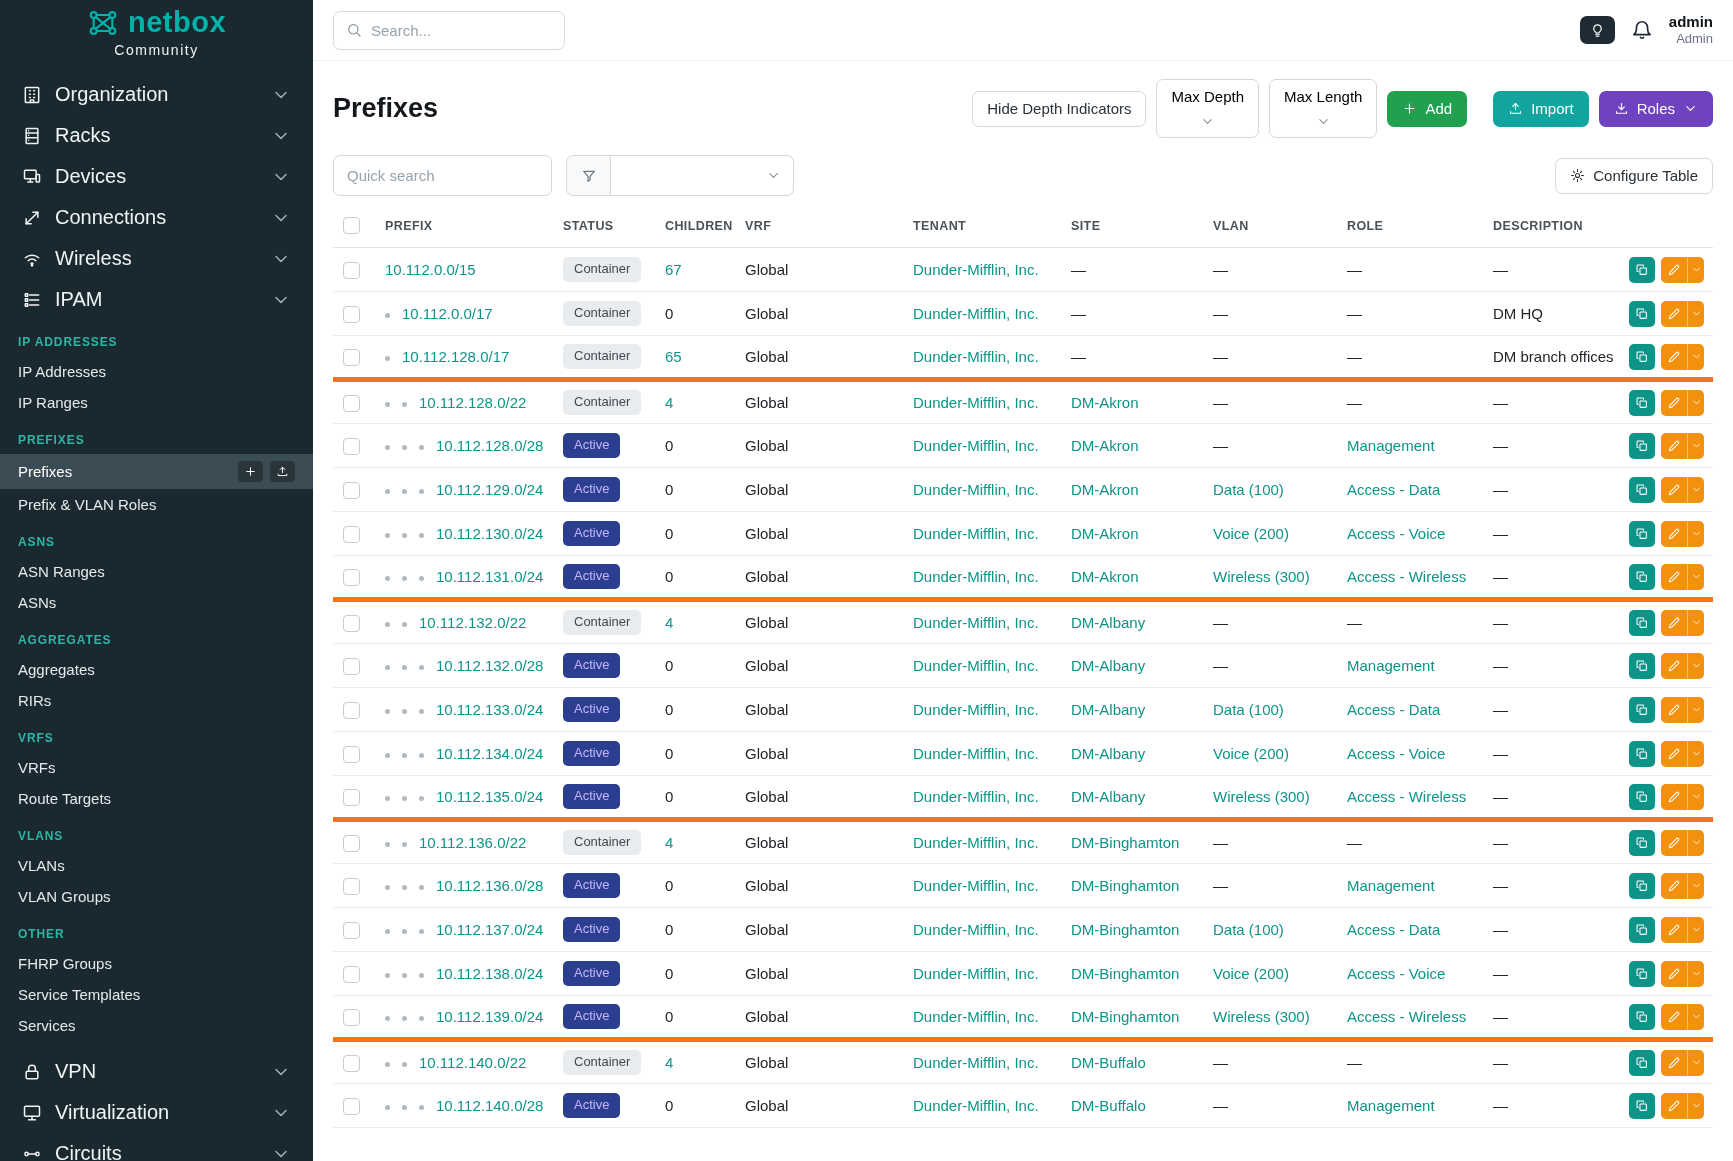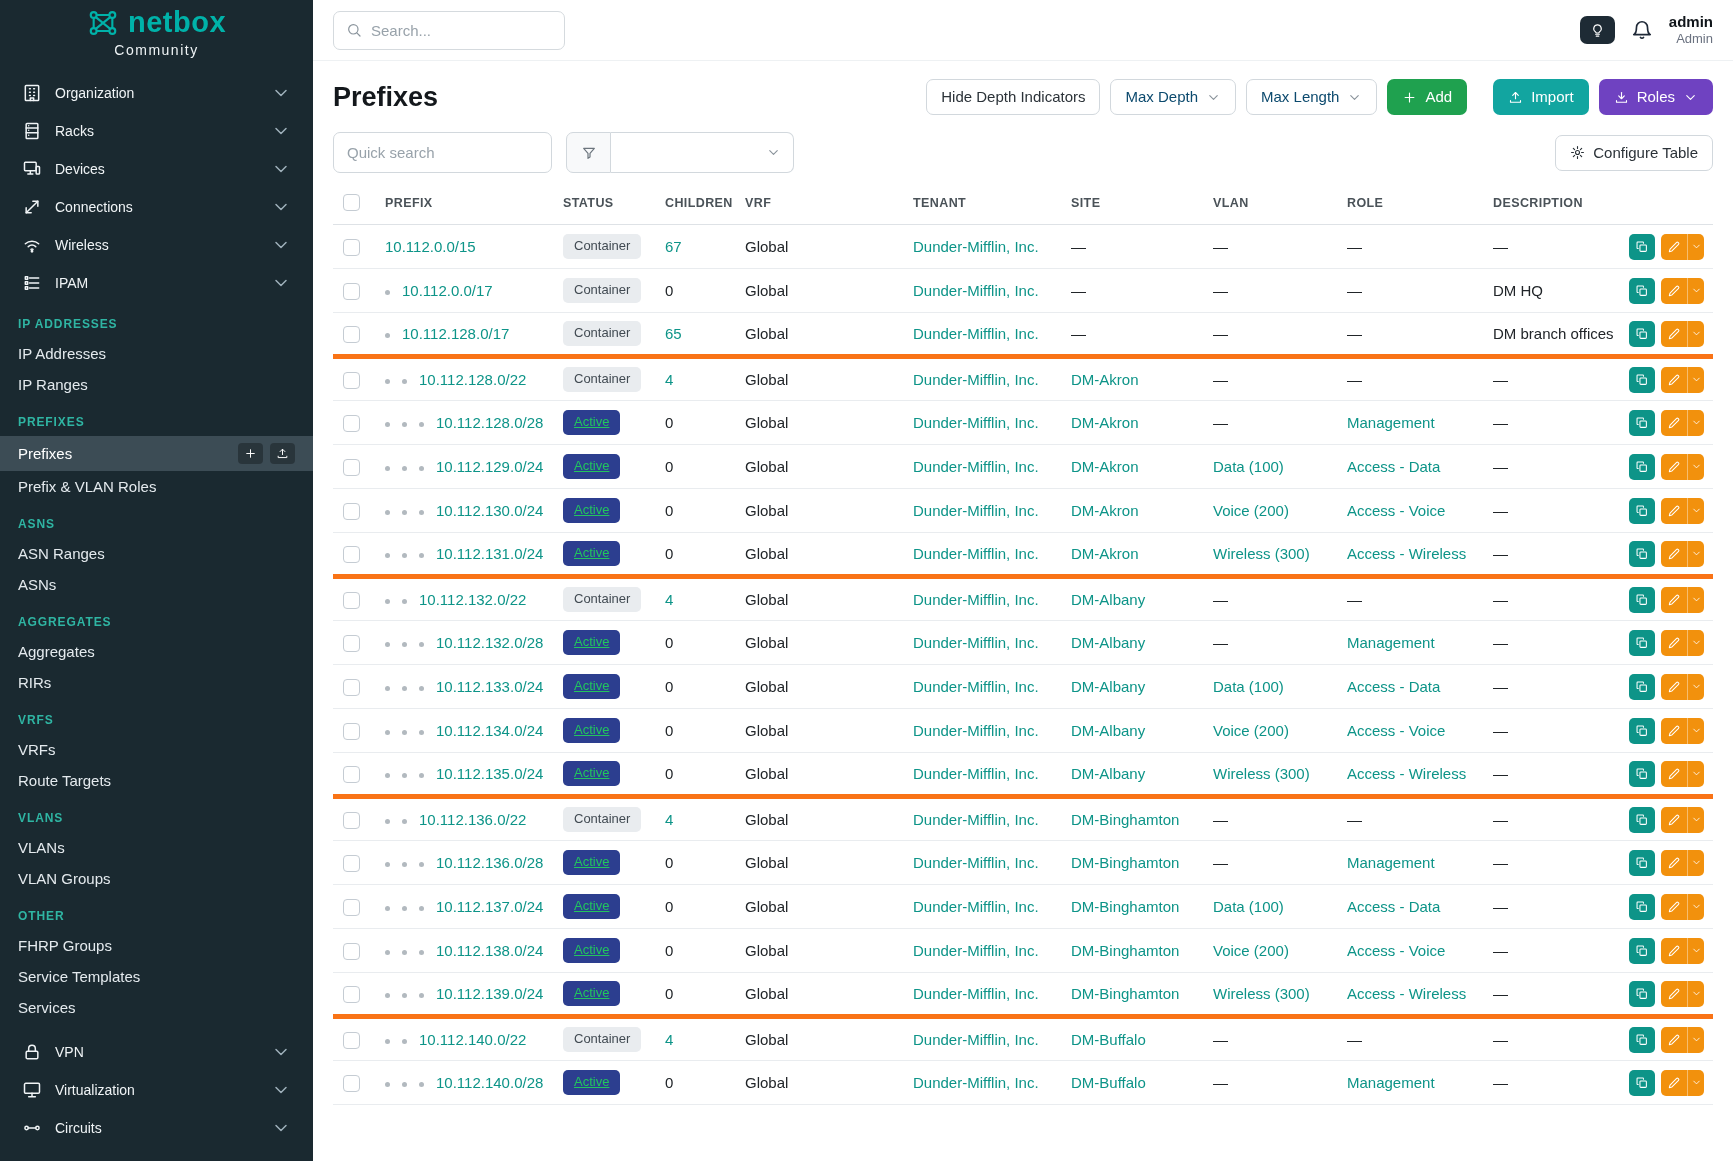--- a/index.html
+++ b/index.html
@@ -18,21 +18,21 @@
     background:var(--sidebar-bg, #1a2930); padding-top:0;
   }
   .logo { text-align:center; padding:6px 0 16px; cursor:pointer; }
   .logo-row { display:flex; justify-content:center; align-items:center; gap:9px; }
   .logo-mark svg { width:32px; height:32px; display:block; }
   .logo-text { color:var(--brand-teal, #00b2a9); font-size:29px; font-weight:bold; letter-spacing:.5px; }
   .logo-sub { color:#eef3f5; font-size:14px; margin-top:3px; letter-spacing:1.5px; }
 
   .nav-item {
     display:flex; align-items:center; gap:13px; padding:9px 22px;
-    color:#f0f4f6; font-size:14px; cursor:pointer;
+    color:#f0f4f6; font-size:20px; cursor:pointer;
   }
   .nav-sub + .nav-item { margin-top:10px; }
   .nav-item .icn svg { width:20px; height:20px; }
   .nav-label { flex:1; }
   .nav-chevron { color:#9fb0ba; display:inline-flex; }
   .nav-chevron svg { width:16px; height:16px; }
   .nav-section-header {
     color:var(--sidebar-section-text, #2fb5a3); font-size:12px; font-weight:bold;
     letter-spacing:.9px; padding:15px 18px 7px;
   }
@@ -81,21 +81,21 @@
   h1 { font-size:27px; font-weight:bold; color:#14181c; }
   .page-actions { display:flex; align-items:center; gap:10px; }
   .btn {
     display:inline-flex; align-items:center; gap:8px; font-size:15px;
     border-radius:7px; padding:8px 14px; border:1px solid transparent;
     background:#fff; line-height:1.2; white-space:nowrap;
   }
   .btn .icn { display:inline-flex; }
   .btn svg { width:15px; height:15px; }
   .btn-outline { border-color:#d2d8dd; color:#2b3238; }
-  .btn-outline.muted { color:#0c4a6e; }
+  .btn-outline.muted { color:#000000;flex-direction:column; }
   .btn-outline .drop-chevron { color:#8a939b; }
   .btn-green  { background:var(--add-green, #1fa14f); color:#fff; }
   .btn-teal   { background:var(--import-teal, #12a5a0); color:#fff;margin-left:16px; }
   .btn-purple { background:var(--export-purple, #6f42c1); color:#fff; }
 
   .tabs-row { display:flex; align-items:flex-end; border-bottom:1px solid #dee2e6; }
   .tab {
     display:flex; align-items:center; gap:9px; padding:10px 18px; font-size:15.5px;
     color:#5b6670; cursor:pointer; border:1px solid transparent; border-radius:7px 7px 0 0;
     margin-bottom:-1px; background:transparent;
@@ -136,21 +136,21 @@
     height:44px; padding:0 10px; font-size:15px; color:#212529;
     border-bottom:1px solid #e9ecef; white-space:nowrap; overflow:hidden;
   }
   tr.group-start td { border-top:5px solid #f97316; }
   .cell-link { color:var(--link-teal, #0d9488); text-decoration:none; }
   .depth-dot {
     display:inline-block; width:5px; height:5px; border-radius:50%;
     background:#b2b9bf; margin-right:12px; vertical-align:middle;
   }
   .badge { display:inline-block; font-size:13px; padding:4px 11px; border-radius:5px; line-height:1.25; }
-  .badge-active { background:var(--status-active-bg, #2c3e8f); color:#22c55e;text-decoration:underline; }
+  .badge-active { background:var(--status-active-bg, #2c3e8f); color:#c4b5fd; }
   .badge-container { background:var(--status-container-bg, #e9ecef); color:var(--status-container-text, #414a52); }
   .checkbox {
     display:inline-block; width:17px; height:17px; border:1px solid #c5ccd3;
     border-radius:4px; background:#fff; vertical-align:middle; cursor:pointer;
   }
   .td-actions { text-align:right; }
   .actions-wrap { display:inline-flex; align-items:center; gap:6px; }
   .action-btn {
     border:none; height:26px; color:#fff; padding:0;
     display:inline-flex; align-items:center; justify-content:center;

